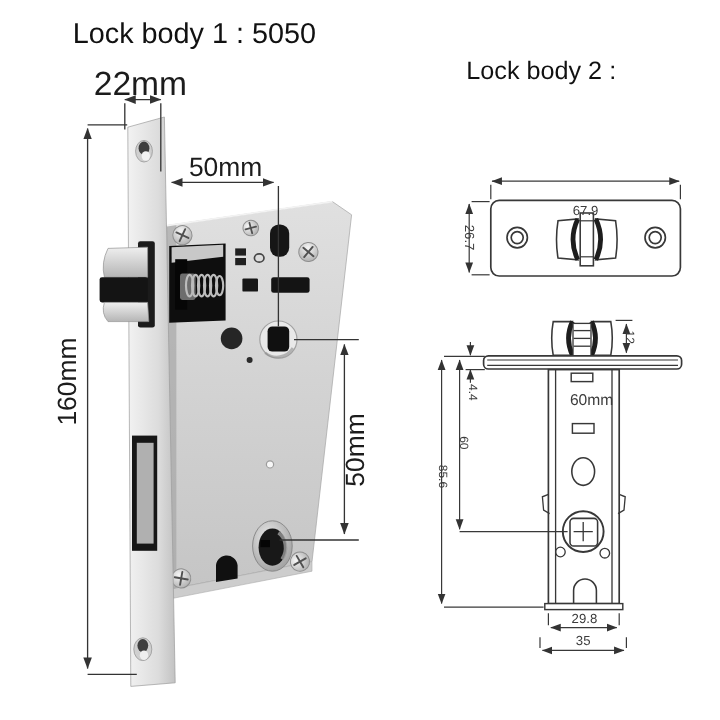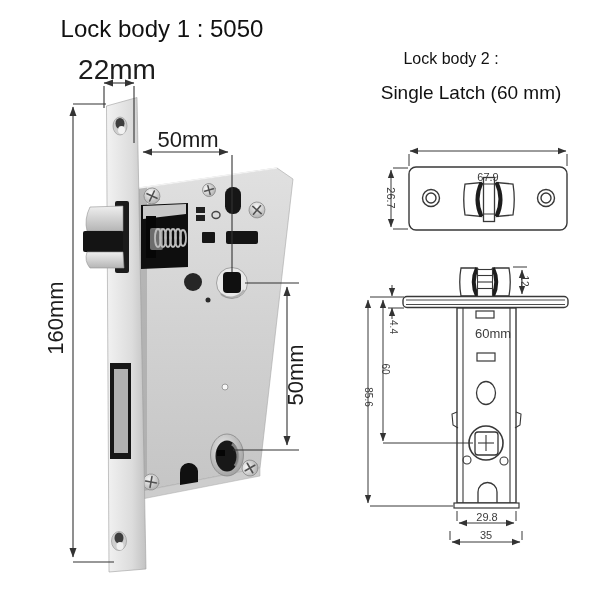--- a/index.html
+++ b/index.html
@@ -248,22 +248,21 @@
       <line x1="457" y1="511" x2="457" y2="521"></line>
           <line x1="516" y1="511" x2="516" y2="521"></line>
       <line x1="452" y1="542" x2="520" y2="542" marker-start="url(#mA)" marker-end="url(#mA)"></line>
       <line x1="450" y1="531" x2="450" y2="540"></line>
           <line x1="522" y1="531" x2="522" y2="540"></line>
     </g>
   </g>
 </svg>
 
 <span class="lbl title" style="left:162px;top:29px;font-size:24px;">Lock body 1 : 5050</span>
-<span class="lbl title" style="left:451px;top:59px;font-size:16px;text-align:center;">Lock body 2 :</span>
-<span class="lbl title" style="left:471px;top:92px;font-size:19px;">Single Latch (60 mm)</span>
+<span class="lbl title" style="left:451px;top:59px;font-size:21px;text-align:center;">Lock body 2 :</span>
 
 <span class="lbl" style="left:117px;top:70px;font-size:28px;">22mm</span>
 <span class="lbl rot-ccw" style="left:56px;top:318px;font-size:22px;">160mm</span>
 <span class="lbl" style="left:188px;top:140px;font-size:22px;">50mm</span>
 <span class="lbl rot-ccw" style="left:296px;top:375px;font-size:22px;">50mm</span>
 
 <span class="lbl cad" style="left:488px;top:145px;font-size:11px;margin-top:32px;">67.9</span>
 <span class="lbl cad rot-cw" style="left:390px;top:198px;font-size:11px;">26.7</span>
 <span class="lbl cad rot-cw" style="left:524px;top:281px;font-size:10px;">12</span>
 <span class="lbl cad rot-cw" style="left:393px;top:327px;font-size:10px;">4.4</span>

